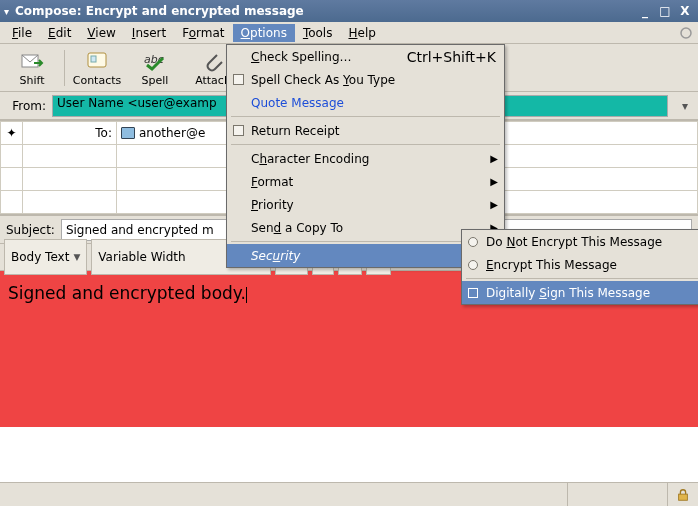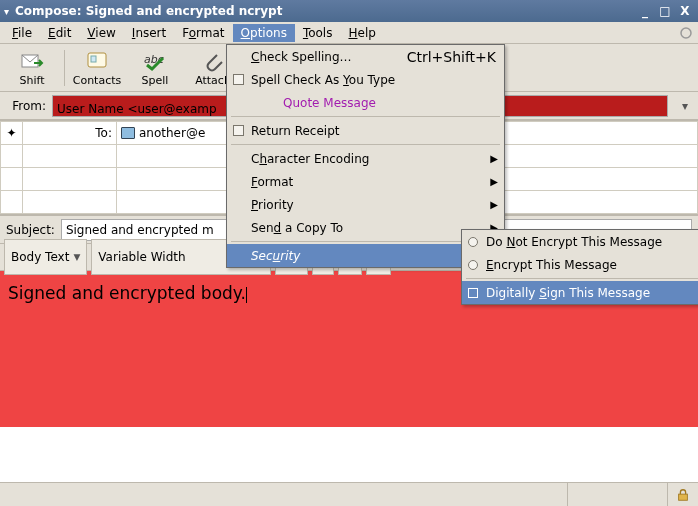--- a/index.html
+++ b/index.html
@@ -12,21 +12,21 @@
 .menubar .mitem { padding: 2px 8px; cursor: pointer; }
 .menubar .mitem.open { background: #6388bf; color: #fff; }
 .menubar .swirl { margin-left: auto; width: 16px; height: 16px; color: #888; }
 .toolbar { height: 48px; background: #e5e1d8; border-bottom: 1px solid #bdb8ad; display: flex; align-items: center; padding: 2px 4px; gap: 2px; }
 .tbtn { width: 56px; height: 44px; display: flex; flex-direction: column; align-items: center; justify-content: center; gap: 1px; cursor: pointer; }
 .tbtn .ticon { width: 24px; height: 24px; display: flex; align-items: center; justify-content: center; }
 .tbtn .tlabel { font-size: 11px; }
 .tsep { width: 1px; height: 36px; background: #bdb8ad; margin: 0 2px; }
 .fromrow { height: 28px; background: #e5e1d8; border-bottom: 1px solid #bdb8ad; display: flex; align-items: center; padding: 0 6px; gap: 6px; }
 .fromrow label { width: 40px; text-align: right; }
-.fromrow .combo { flex: 1; height: 22px; background: #b91c1c; border: 1px solid #aaa; display: flex; align-items: flex-end; padding: 0 4px; }
+.fromrow .combo { flex: 1; height: 22px; background: #14b8a6; border: 1px solid #aaa; display: flex; align-items: flex-start; padding: 0 4px; }
 .fromrow .combo .val { flex: 1; overflow: hidden; white-space: nowrap; }
 .fromrow .dd { width: 14px; text-align: center; color: #555; margin-left: 4px; }
 .recipients { background: #fff; border-top: 1px solid #bdb8ad; border-bottom: 1px solid #bdb8ad; }
 .recipients table { width: 100%; border-collapse: collapse; }
 .recipients td { height: 23px; border: 1px solid #d0ccc0; padding: 0 4px; vertical-align: middle; }
 .recipients td.c1 { width: 22px; text-align: center; }
 .recipients td.c2 { width: 94px; text-align: right; }
 .recipients td.c3 {}
 .recipients .toval { display: flex; align-items: center; gap: 4px; }
 .recipients .card { width: 14px; height: 12px; background: #8fbde0; border: 1px solid #345; border-radius: 1px; }
@@ -40,42 +40,42 @@
 .fmtbar .la { font-size: 14px; }
 .fmtbar .red { color: #c00; font-size: 9px; vertical-align: super; }
 .fmtbar .bold { font-weight: bold; font-size: 14px; }
 .editor { padding: 12px 8px; background: #ef4444; height: 156px; font-family: "DejaVu Serif", Georgia, serif; font-size: 17px; }
 .statusbar { position: absolute; left: 0; right: 0; bottom: 0; height: 24px; background: #e5e1d8; border-top: 1px solid #bdb8ad; display: flex; align-items: center; }
 .statusbar .sec1 { flex: 1; border-right: 1px solid #bdb8ad; height: 100%; }
 .statusbar .sec2 { width: 100px; border-right: 1px solid #bdb8ad; height: 100%; }
 .statusbar .sec3 { width: 30px; display: flex; align-items: center; justify-content: center; color: #caa000; }
 .dropdown { position: absolute; left: 226px; top: 44px; width: 279px; background: #e5e1d8; border: 1px solid #6a6a6a; box-shadow: 2px 2px 3px rgba(0,0,0,0.25); z-index: 10; }
 .dropdown .ditem { height: 23px; display: flex; align-items: center; padding: 0 8px 0 24px; position: relative; cursor: pointer; }
-.dropdown .ditem.disabled { color: #a21caf; cursor: default; margin-left: 32px; }
+.dropdown .ditem.disabled { color: #1d4ed8; cursor: default; }
 .dropdown .ditem .accel { margin-left: auto; font-size: 14px; }
 .dropdown .ditem .arrow { position: absolute; right: 6px; font-size: 10px; }
 .dropdown .ditem .chk { position: absolute; left: 6px; width: 11px; height: 11px; border: 1px solid #7a766c; background: #f5f3ee; }
 .dropdown .ditem.sel { background: #6388bf; color: #ffffff; font-style: italic; }
 .dropdown .dsep { height: 1px; background: #bdb8ad; margin: 2px 4px; }
 .dropdown .under { text-decoration: underline; }
 .submenu { position: absolute; left: 461px; top: 229px; width: 260px; background: #e5e1d8; border: 1px solid #6a6a6a; box-shadow: 2px 2px 3px rgba(0,0,0,0.25); z-index: 11; }
 .submenu .sitem { height: 23px; display: flex; align-items: center; padding: 0 8px 0 24px; position: relative; cursor: pointer; }
 .submenu .sitem .radio { position: absolute; left: 6px; width: 10px; height: 10px; border: 1px solid #7a766c; border-radius: 50%; background: #f5f3ee; }
 .submenu .sitem.sel { background: #6388bf; color: #ffffff; }
 .submenu .sitem.sel .chkmark { position: absolute; left: 6px; width: 10px; height: 10px; border: 1px solid #fff; background: #6388bf; }
 .submenu .ssep { height: 1px; background: #bdb8ad; margin: 2px 4px; }
 .submenu .under { text-decoration: underline; }
 .u { text-decoration: underline; }
 </style>
 </head>
 <body>
 
 <div class="titlebar">
   <span class="tri">▾</span>
-  <span class="title">Compose: Signed and encrypted ncrypt</span>
+  <span class="title">Compose: Encrypt and encrypted message</span>
   <span class="wbtn">_</span>
   <span class="wbtn">□</span>
   <span class="wbtn">X</span>
 </div>
 
 <div class="menubar">
   <span class="mitem"><span class="u">F</span>ile</span>
   <span class="mitem"><span class="u">E</span>dit</span>
   <span class="mitem"><span class="u">V</span>iew</span>
   <span class="mitem"><span class="u">I</span>nsert</span>

